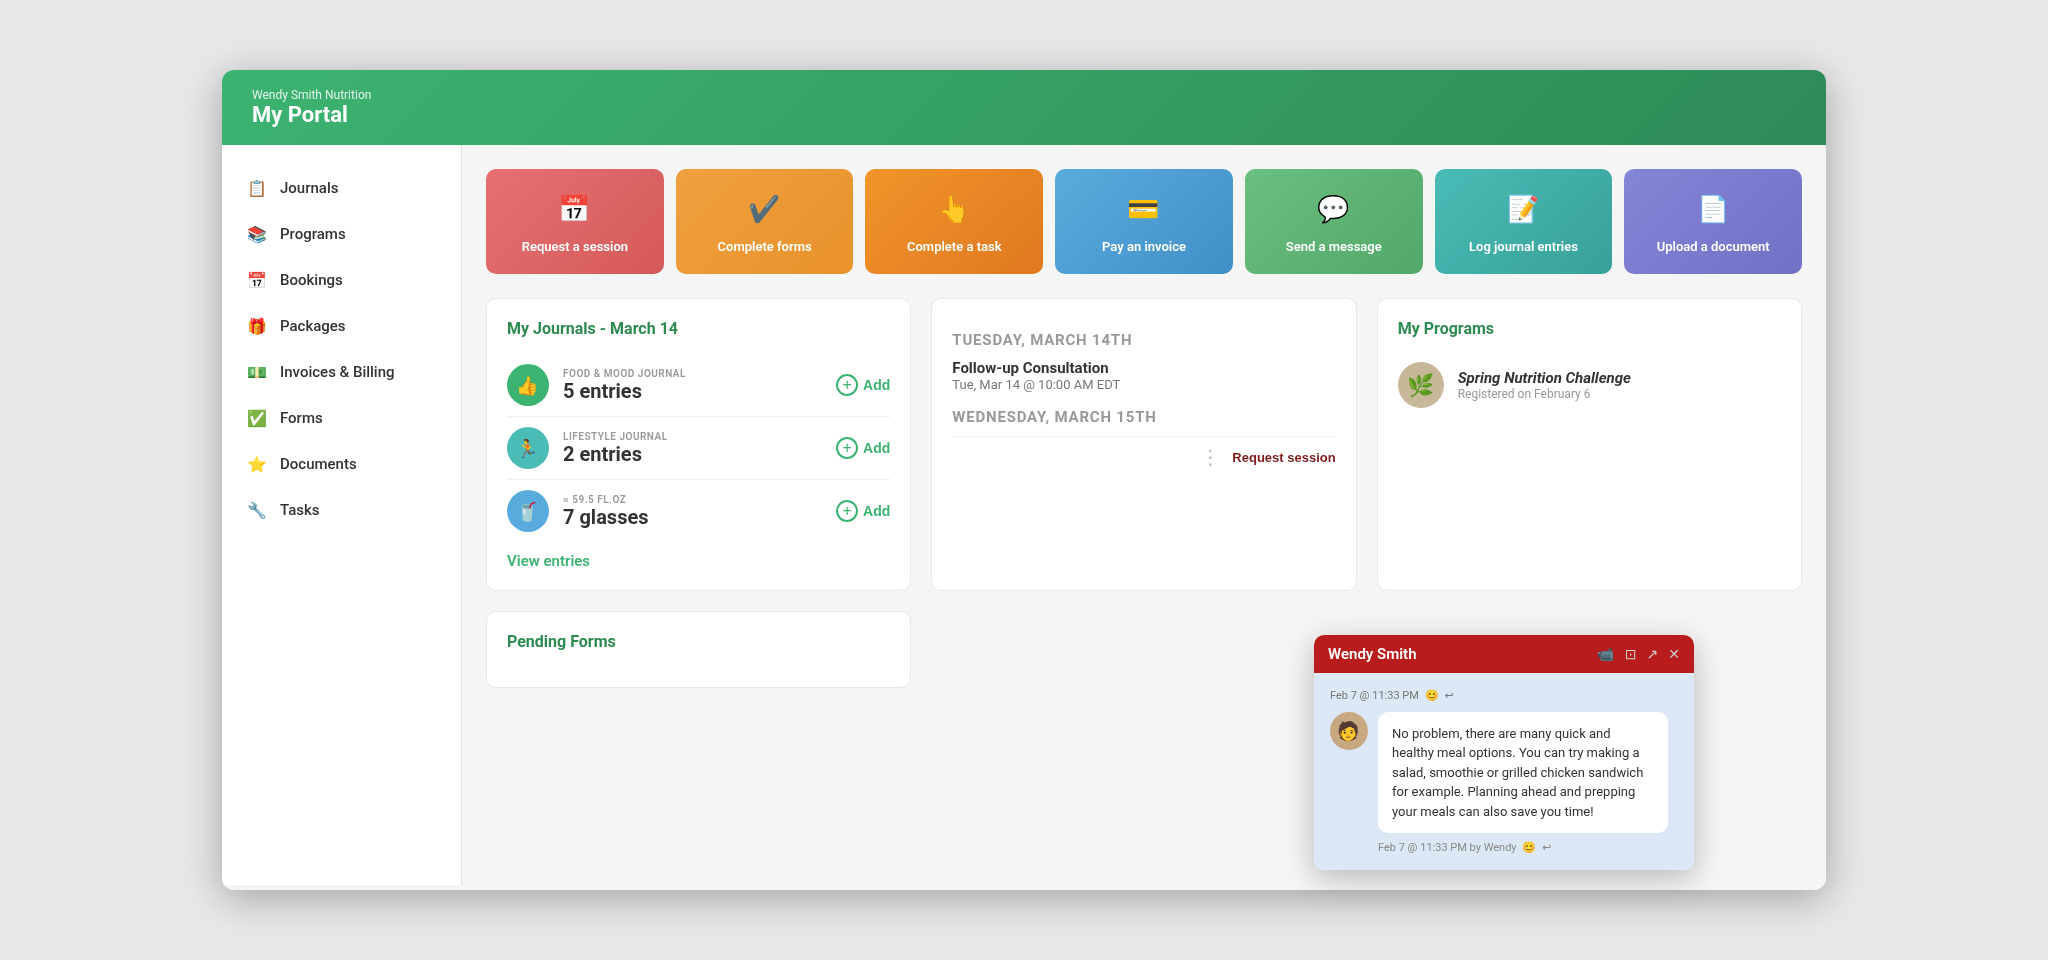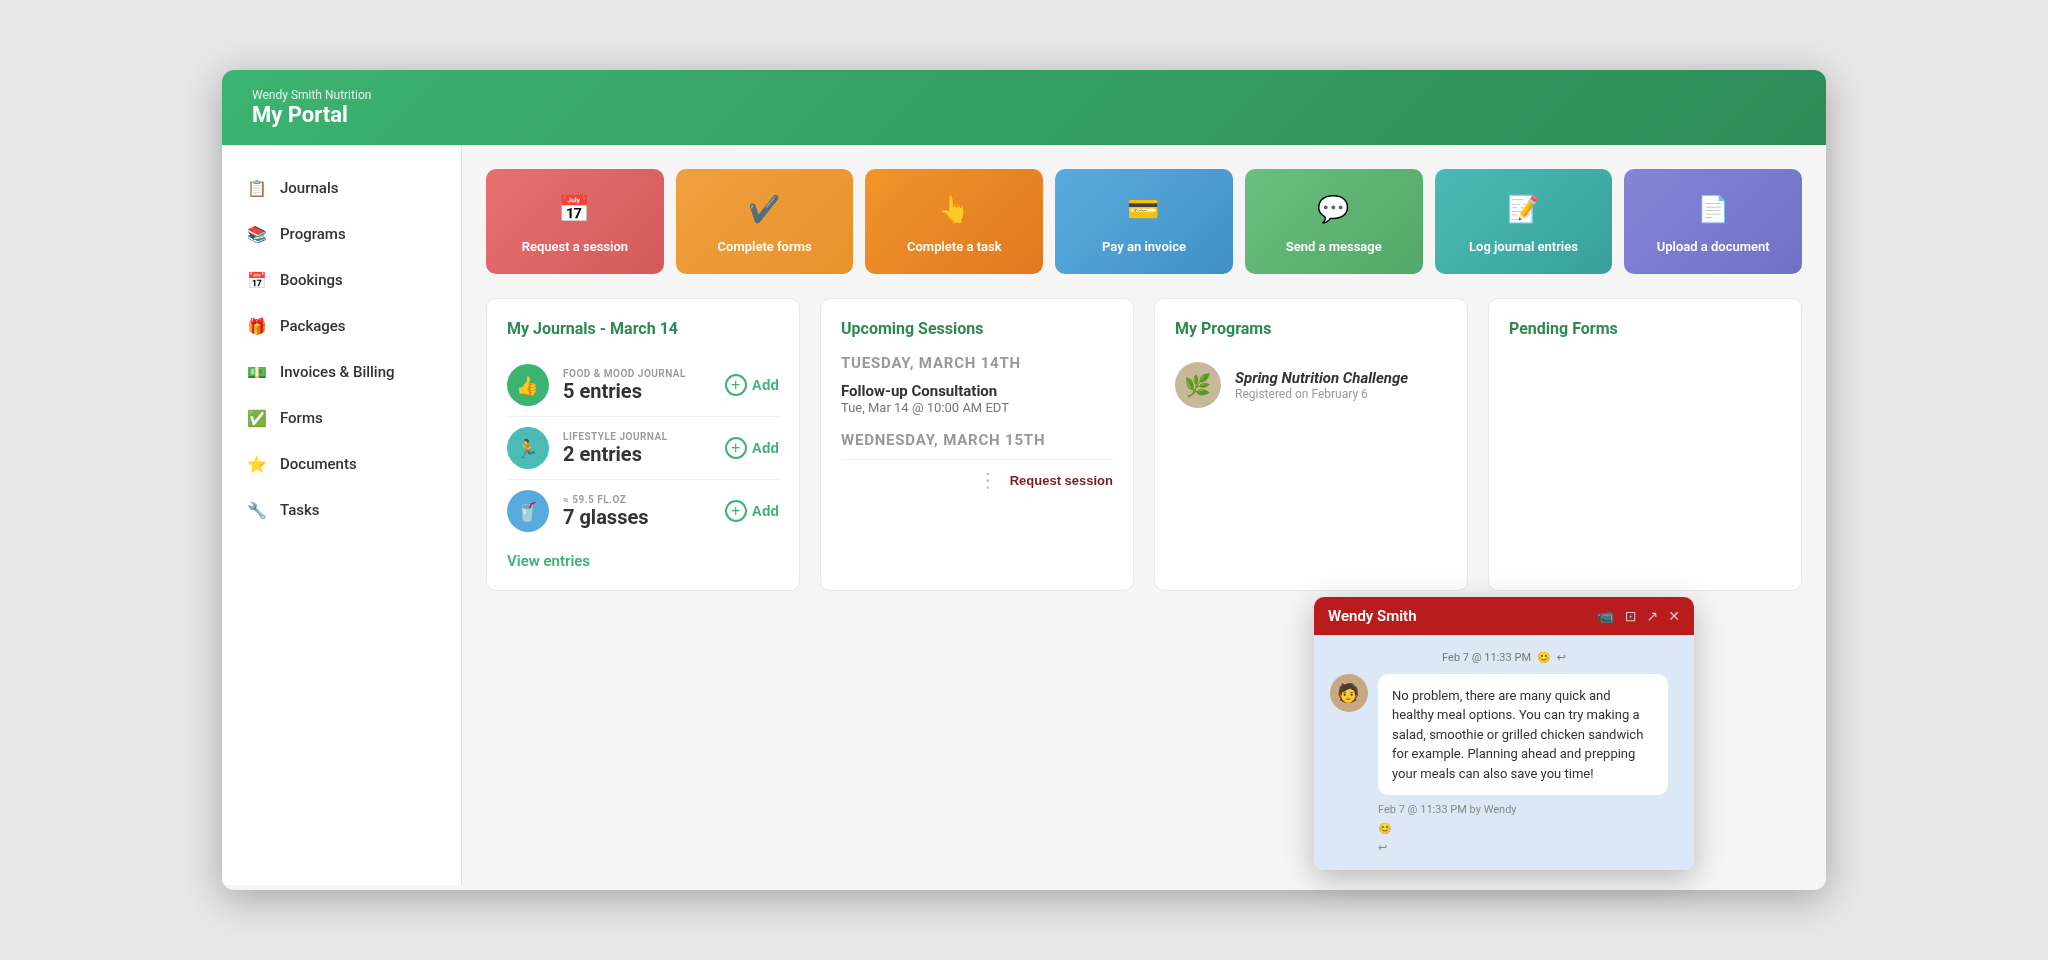--- a/index.html
+++ b/index.html
@@ -109,21 +109,21 @@
     .tile-red { background: linear-gradient(135deg, #e87070, #d45a5a); }
     .tile-orange { background: linear-gradient(135deg, #f0a040, #e8922a); }
     .tile-orange2 { background: linear-gradient(135deg, #f0952a, #e07820); }
     .tile-blue { background: linear-gradient(135deg, #5aabdd, #4090c8); }
     .tile-green { background: linear-gradient(135deg, #6bbf80, #52a868); }
     .tile-teal { background: linear-gradient(135deg, #4abcb5, #38a09a); }
     .tile-purple { background: linear-gradient(135deg, #8585d8, #7070c5); }
     
     .cards-grid {
       display: grid;
-      grid-template-columns: 1fr 1fr 1fr 1fr;
+      grid-template-columns: 1fr 1fr 1fr;
       gap: 20px;
     }
     .card {
       background: white;
       border-radius: 10px;
       padding: 20px;
       border: 1px solid #e8e8e8;
     }
     .card-title {
       font-size: 16px;
@@ -305,21 +305,21 @@
       padding: 16px;
       background: #dce8f5;
     }
     .chat-timestamp-top {
       text-align: center;
       font-size: 11px;
       color: #777;
       margin-bottom: 10px;
       display: flex;
       align-items: center;
-      justify-content: center;
+      justify-content: flex-start;
       gap: 6px;
     }
     .chat-message {
       display: flex;
       gap: 10px;
       align-items: flex-start;
     }
     .chat-avatar {
       width: 38px;
       height: 38px;
@@ -340,21 +340,20 @@
       line-height: 1.5;
       color: #333;
       max-width: 290px;
     }
     .chat-timestamp-bottom {
       font-size: 11px;
       color: #888;
       margin-top: 8px;
       display: flex;
       gap: 6px;
-      flex-direction: column;
     }
     .relative-container {
       position: relative;
     }
   </style>
 </head>
 <body>
 
 <div class="app-container">
 
@@ -469,21 +468,20 @@
       <button class="add-btn">
         <span class="plus-circle">+</span>
         <span>Add</span>
       </button>
     </div>
             </div>
           <a class="view-all-link">View entries</a>
         </div>
 
         <div class="card">
-          <div class="card-title">Upcoming Sessions</div>
           <div>
               <div class="session-date-header">Tuesday, March 14th</div>
               <div class="session-item">
         <div class="session-name">Follow-up Consultation</div>
         <div class="session-time">Tue, Mar 14 @ 10:00 AM EDT</div>
       </div>
               <div class="session-date-header">Wednesday, March 15th</div>
             </div>
           <div class="session-actions">
             <span class="more-icon">⋮</span>

